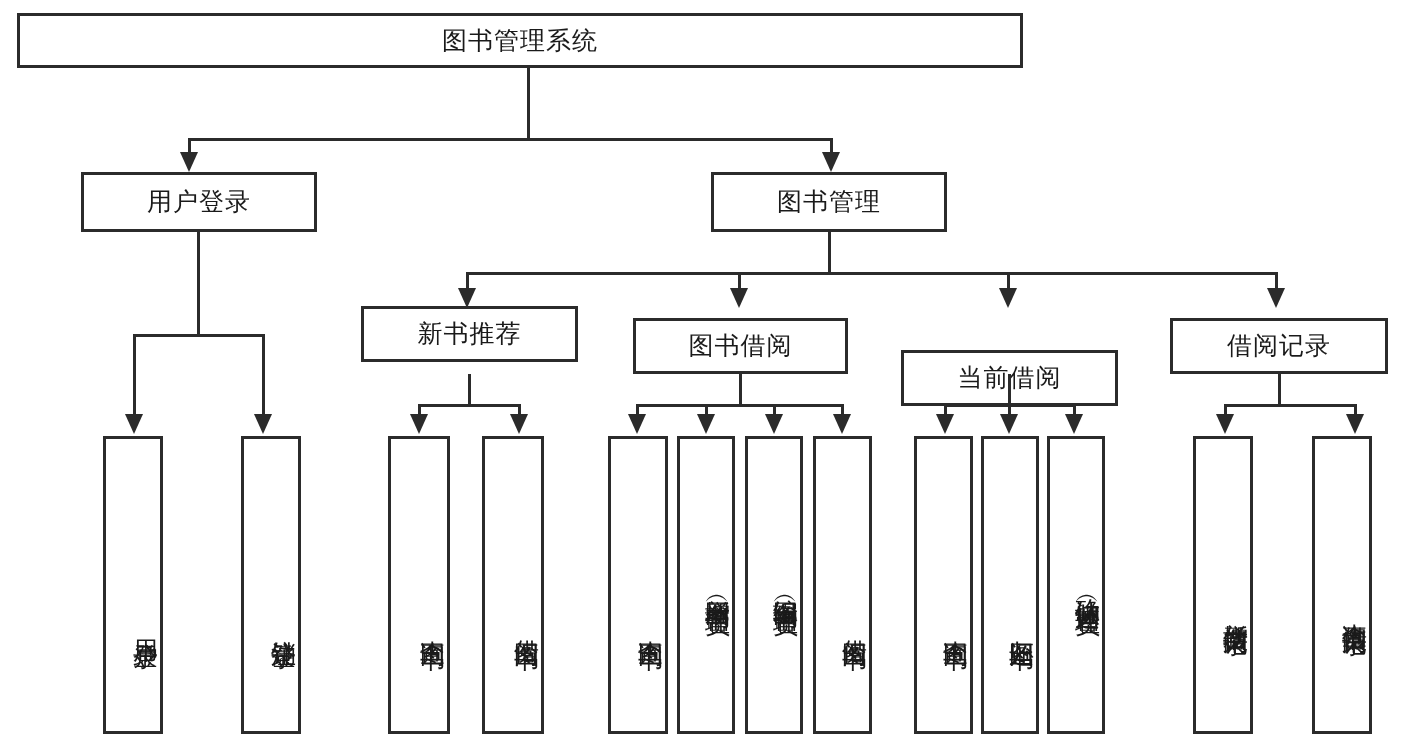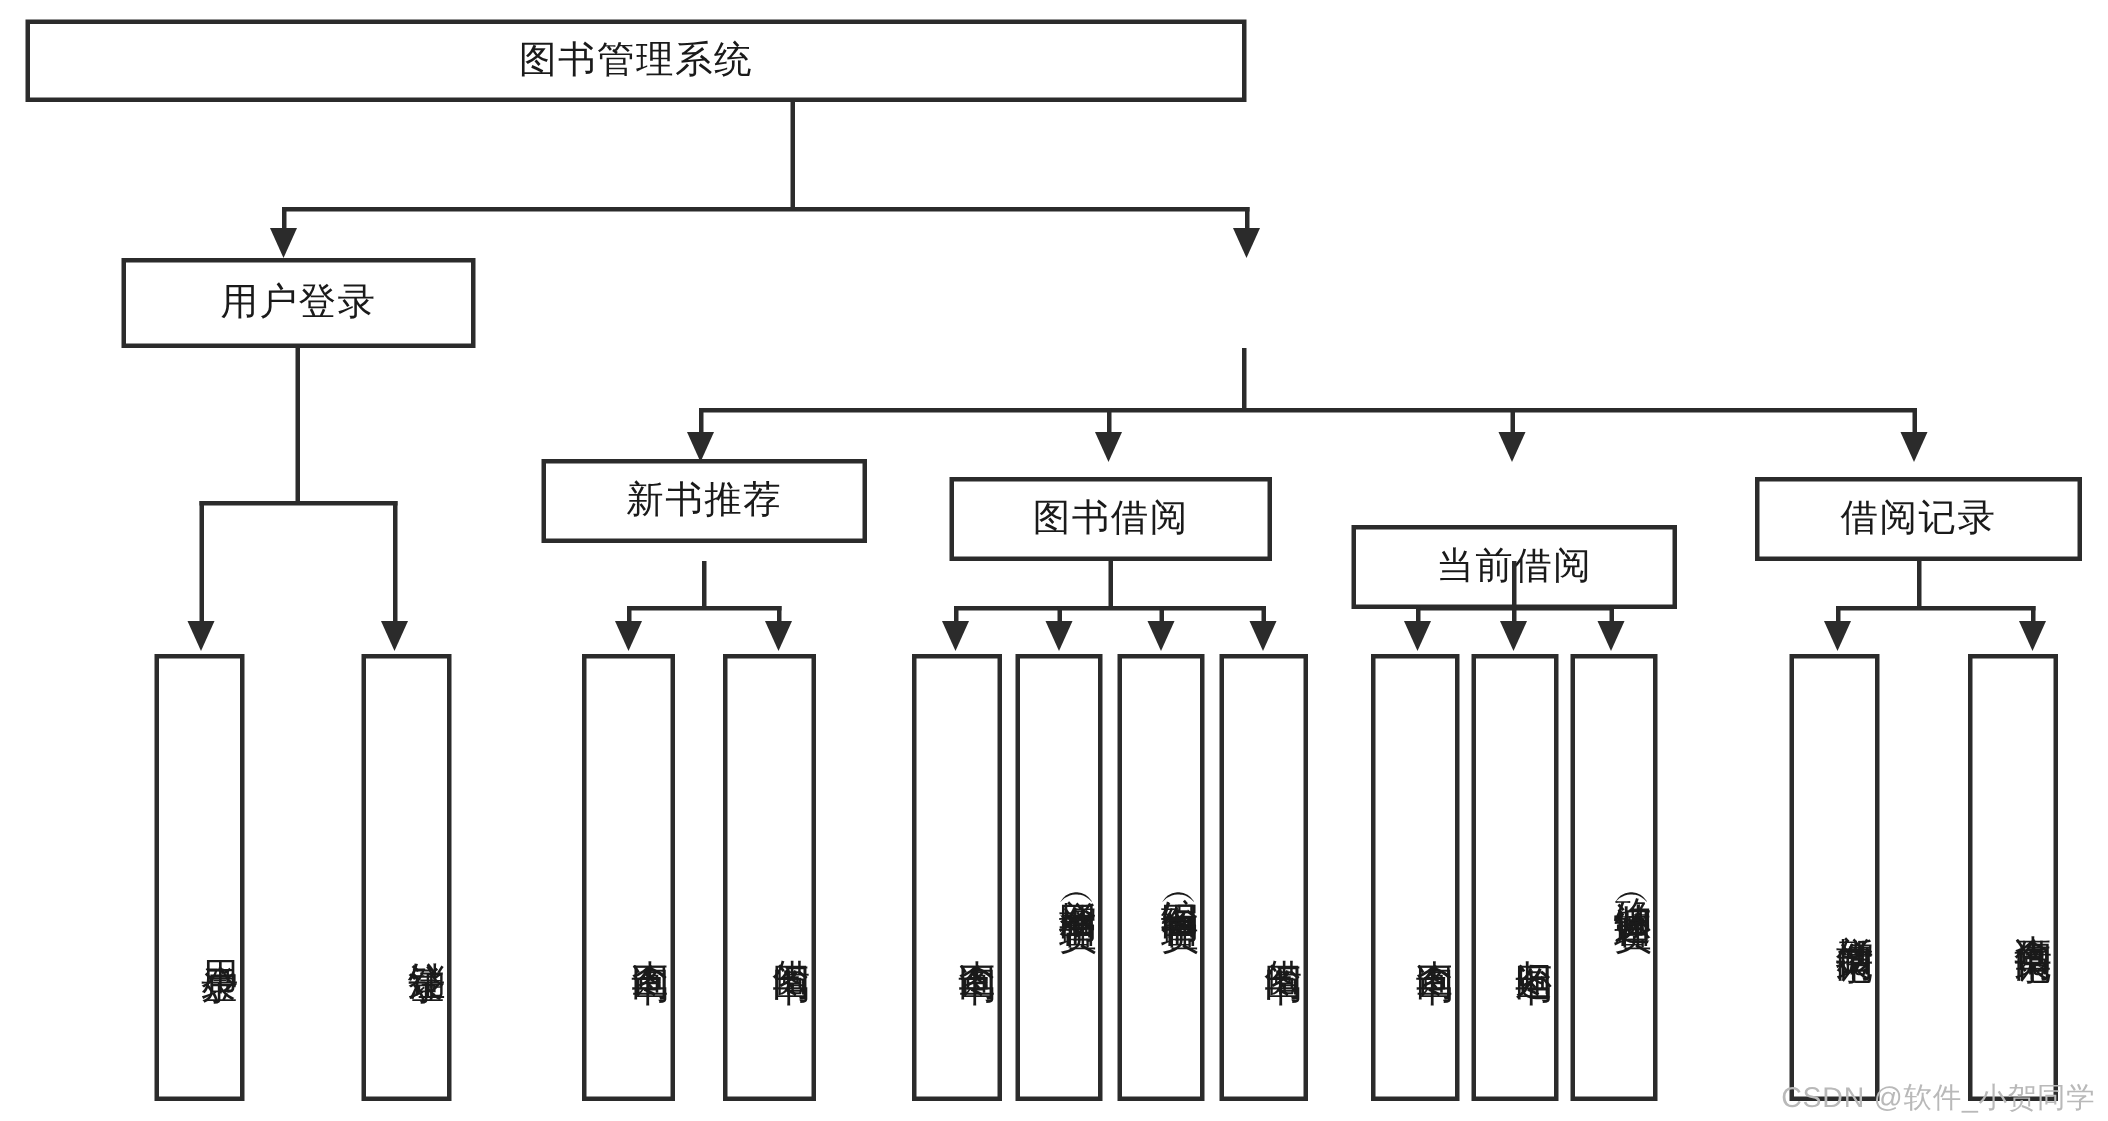--- a/index.html
+++ b/index.html
@@ -76,35 +76,38 @@
     letter-spacing: 0.5px;
     white-space: nowrap;
     pointer-events: none;
   }
 </style>
 </head>
 <body>
 
 <div id="canvas">
 
-  <div class="node horiz" style="left:17px; top:13px; width:814px; height:55px;">
+  <div class="node horiz" style="left:17px; top:13px; width:1006px; height:55px;">
     <span class="lbl">图书管理系统</span>
   </div>
 
   <div class="ln v" style="left:527px; top:68px; height:72px;"></div>
   <div class="ln h" style="left:188px; top:138px; width:645px;"></div>
   <div class="ln v" style="left:188px; top:138px; height:18px;"></div>
   <div class="ln v" style="left:830px; top:138px; height:18px;"></div>
   <div class="arrow" style="left:180px; top:152px;"></div>
   <div class="arrow" style="left:822px; top:152px;"></div>
 
   <div class="node horiz" style="left:81px; top:172px; width:236px; height:60px;">
     <span class="lbl">用户登录</span>
   </div>
 
+  <div class="node horiz" style="left:711px; top:172px; width:236px; height:60px;">
+    <span class="lbl">图书管理</span>
+  </div>
 
   <div class="ln v" style="left:197px; top:232px; height:104px;"></div>
   <div class="ln h" style="left:133px; top:334px; width:132px;"></div>
   <div class="ln v" style="left:133px; top:334px; height:84px;"></div>
   <div class="ln v" style="left:262px; top:334px; height:84px;"></div>
   <div class="arrow" style="left:125px; top:414px;"></div>
   <div class="arrow" style="left:254px; top:414px;"></div>
 
   <div class="ln v" style="left:828px; top:232px; height:42px;"></div>
   <div class="ln h" style="left:466px; top:272px; width:812px;"></div>
@@ -201,15 +204,14 @@
     <span class="lbl">确认归还（管理员）</span>
   </div>
 
   <div class="node vert" style="left:1193px; top:436px; width:60px; height:298px; padding-top:48px;">
     <span class="lbl">新增借阅记录</span>
   </div>
   <div class="node vert" style="left:1312px; top:436px; width:60px; height:298px; padding-top:48px;">
     <span class="lbl">查询借阅记录</span>
   </div>
 
-  <div id="watermark">CSDN @软件_小贺同学</div>
 
 </div>
 
 </body></html>

